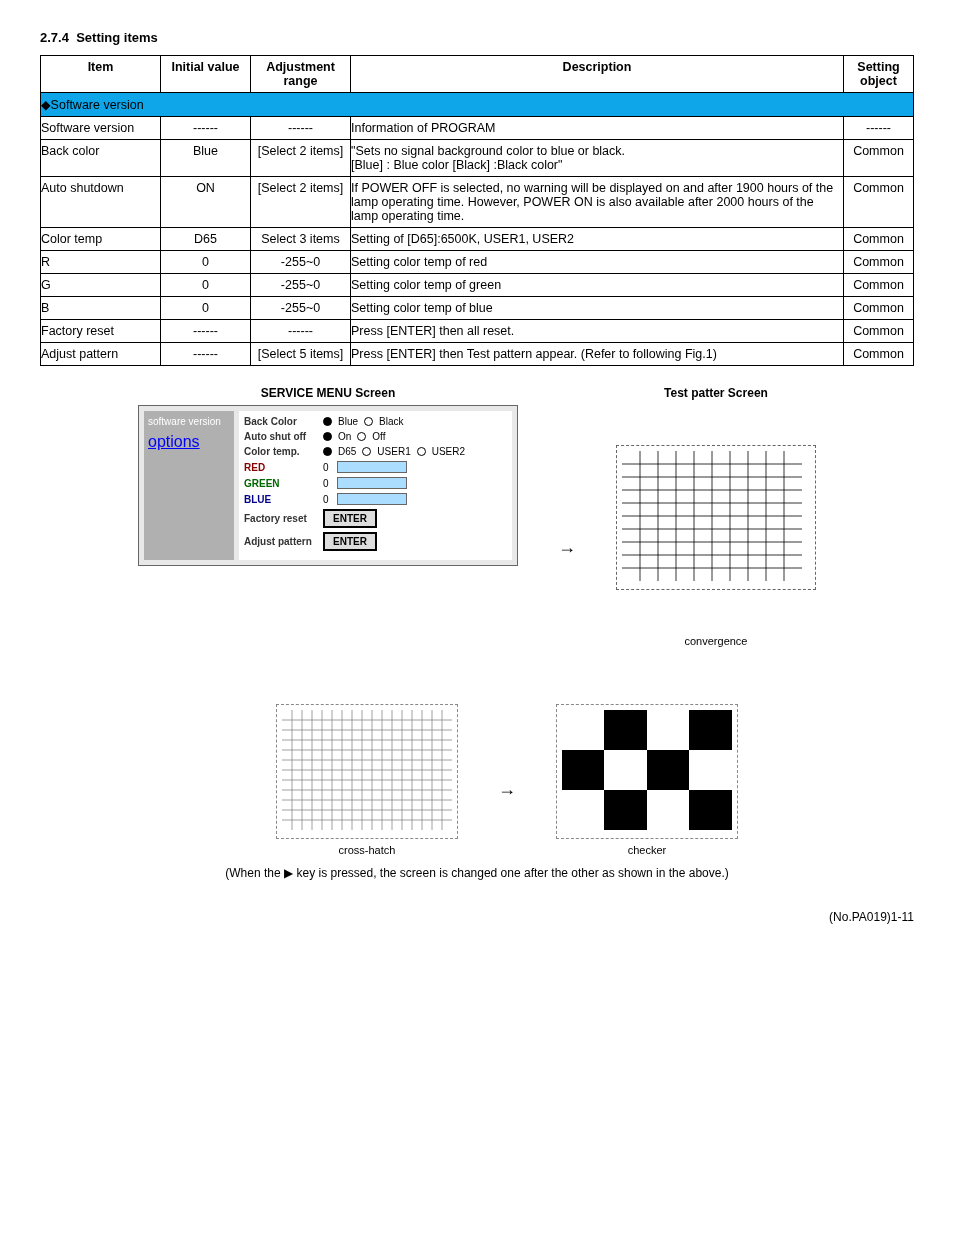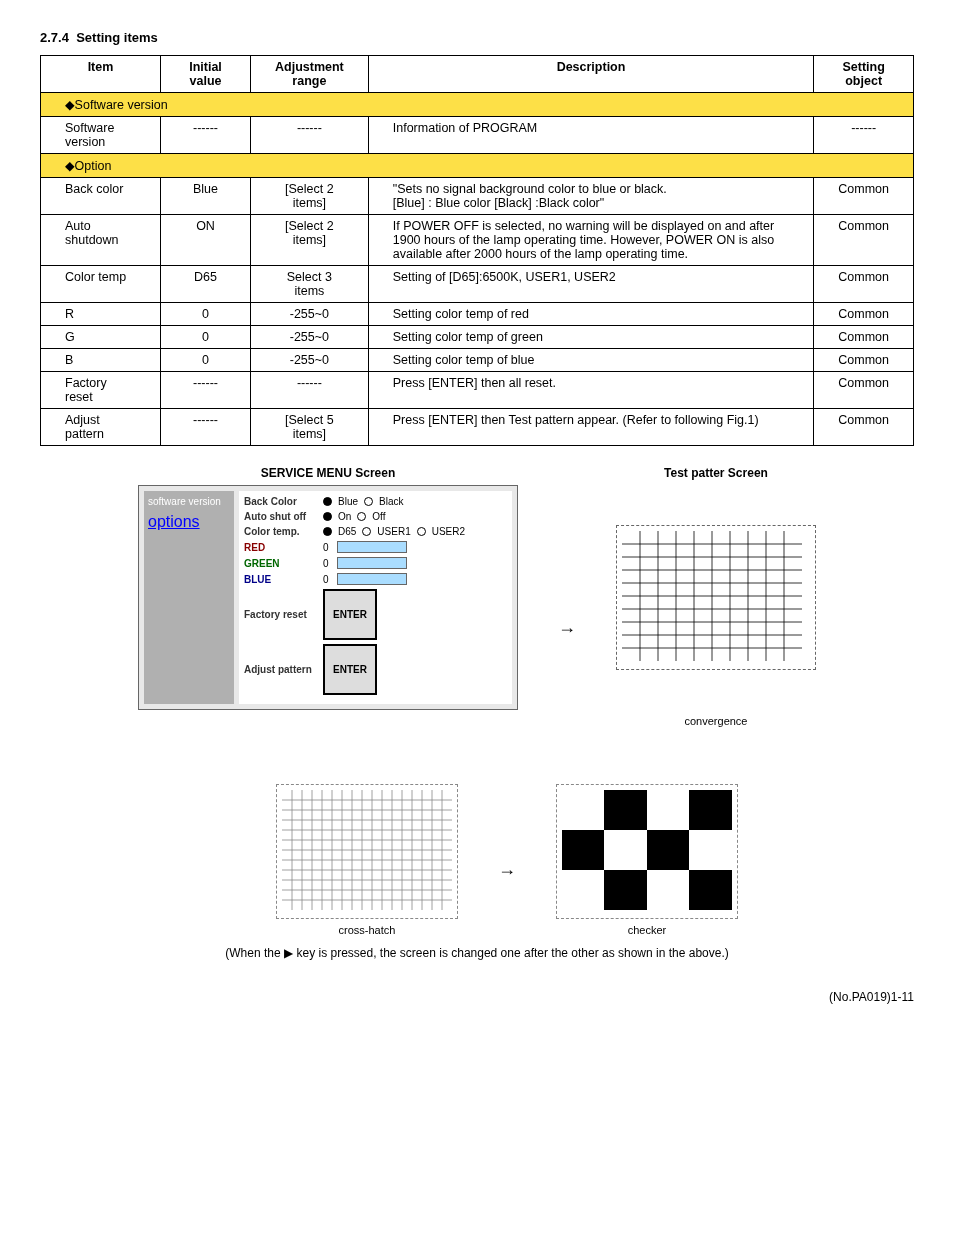--- a/index.html
+++ b/index.html
@@ -17,31 +17,31 @@
       margin-bottom: 10px;
       font-size: 13px;
     }
     table.main-table {
       width: 100%;
       border-collapse: collapse;
       margin-bottom: 20px;
     }
     table.main-table th, table.main-table td {
       border: 1px solid #000;
-      padding: 4px 24px;
+      padding: 4px 0;
       vertical-align: top;
       font-size: 12.5px;
     }
     table.main-table th {
       font-weight: bold;
       text-align: center;
       background: #fff;
     }
     .category-row td {
-      background: #fde047;
+      background: #0ea5e9;
       font-size: 12.5px;
       border-left: 1px solid #000;
       border-right: 1px solid #000;
       border-top: 1px solid #000;
       border-bottom: 1px solid #000;
       padding: 3px 6px;
     }
     .col-item { width: 120px; }
     .col-init { width: 90px; text-align: center; }
     .col-adj { width: 100px; text-align: center; }
@@ -143,21 +143,21 @@
       width: 70px;
       height: 12px;
       display: inline-block;
       font-size: 9px;
       padding: 0 2px;
       vertical-align: middle;
     }
     .enter-btn {
       border: 2px solid #000;
       background: #ddd;
-      padding: 18px 8px;
+      padding: 2px 8px;
       font-size: 10px;
       font-weight: bold;
     }
 
     
     .test-patter-block {
       display: flex;
       flex-direction: column;
       align-items: center;
       gap: 40px;
@@ -243,23 +243,20 @@
   <tbody id="table-body">
   <tr class="category-row">
         <td colspan="5">◆Software version</td>
       </tr>
       <tr>
         <td>Software version</td>
         <td style="text-align: center;">------</td>
         <td style="text-align: center;">------</td>
         <td>Information of PROGRAM</td>
         <td style="text-align: center;">------</td>
-      </tr>
-      <tr class="category-row">
-        <td colspan="5">◆Option</td>
       </tr>
       <tr>
         <td>Back color</td>
         <td style="text-align: center;">Blue</td>
         <td style="text-align: center;">[Select 2 items]</td>
         <td>"Sets no signal background color to blue or black.<br>[Blue] : Blue color [Black] :Black color"</td>
         <td style="text-align: center;">Common</td>
       </tr>
       <tr>
         <td>Auto shutdown</td>

